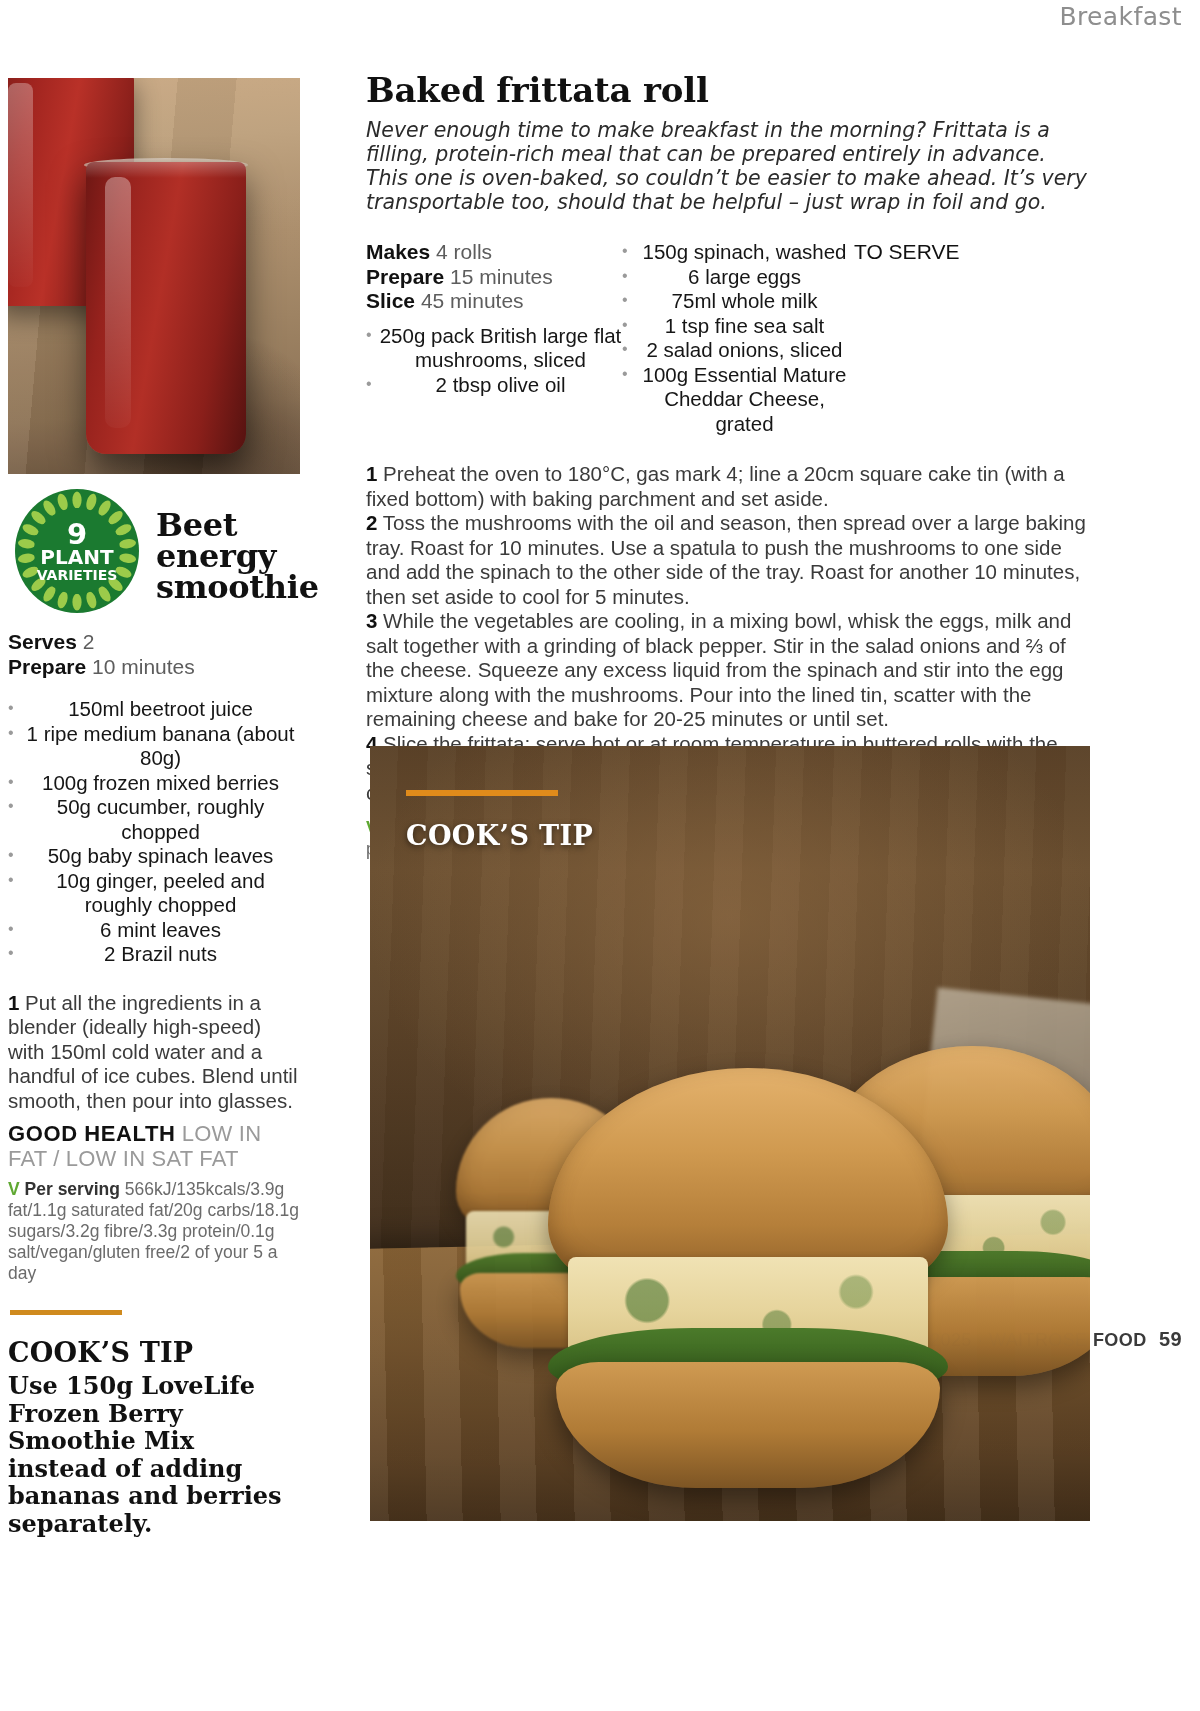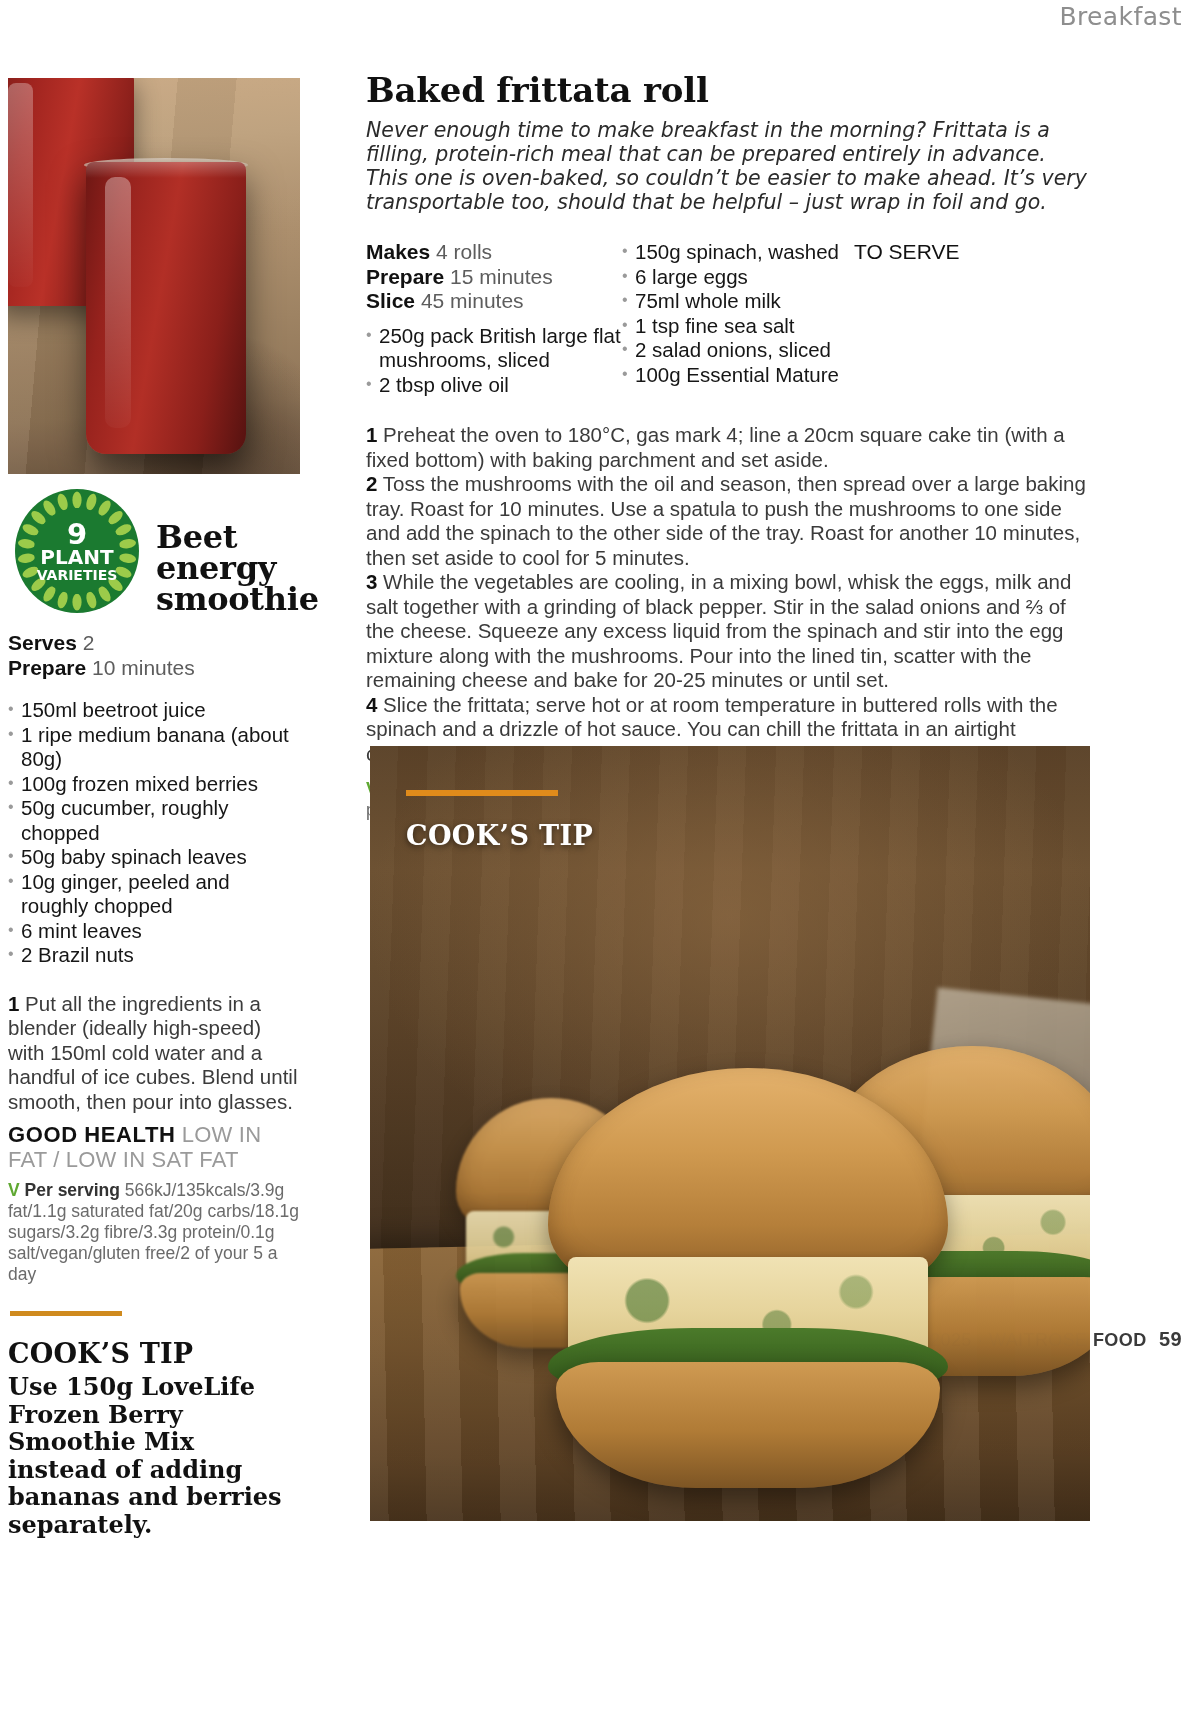--- a/index.html
+++ b/index.html
@@ -77,32 +77,32 @@
   }
 
   .badge-row{display:flex;align-items:flex-start;margin-top:14px;}
   .plant-badge{
     position:relative;width:126px;height:126px;flex:0 0 126px;margin-left:6px;
   }
   .plant-badge svg{display:block;width:126px;height:126px;}
   .smoothie-title{
     font-family:"DejaVu Serif", serif;
     font-weight:700;font-size:32px;line-height:31px;
-    letter-spacing:-.3px;margin-left:16px;margin-top:34px;color:#111;
+    letter-spacing:-.3px;margin-left:16px;margin-top:22px;color:#111;
   }
 
   .intro-italic{
     font-family:"DejaVu Sans", sans-serif;
     font-style:italic;font-size:20.5px;line-height:23.5px;
     color:#2a2a2a;margin-top:12px;
   }
   .meta{margin-top:16px;font-size:21px;line-height:24.5px;color:#5d5d5d;}
   .meta b{color:#111;font-weight:700;}
 
-  ul.ing{list-style:none;margin:18px 0 0 0;padding:0;}
+  ul.ing{list-style:none;margin:18px 0 0 0;padding:0;text-align:center;}
   ul.ing li{
     position:relative;padding-left:13px;
     font-size:20.5px;line-height:24.5px;color:#161616;
   }
   ul.ing li:before{
     content:"•";position:absolute;left:0;top:-1px;color:#9a9a9a;font-size:16px;
   }
   ul.ing li.cont{padding-left:13px;}
   ul.ing li.cont:before{content:"";}
 
@@ -413,20 +413,21 @@
       </div>
 
       <div class="ing-col-2">
         <ul class="ing" style="margin-top:0;">
           <li>150g spinach, washed</li>
           <li>6 large eggs</li>
           <li>75ml whole milk</li>
           <li>1 tsp fine sea salt</li>
           <li>2 salad onions, sliced</li>
           <li>100g Essential Mature</li>
+          <li class="cont">Cheddar Cheese, grated</li>
         </ul>
       </div>
 
       <div class="ing-col-3">
         <div class="to-serve-head">TO SERVE</div>
       </div>
     </div>
 
     <div class="steps">
       <p><span class="n">1</span> <span>Preheat the oven to 180°C, gas mark 4; line a 20cm square cake tin (with a fixed bottom) with baking parchment and set aside.</span></p>

